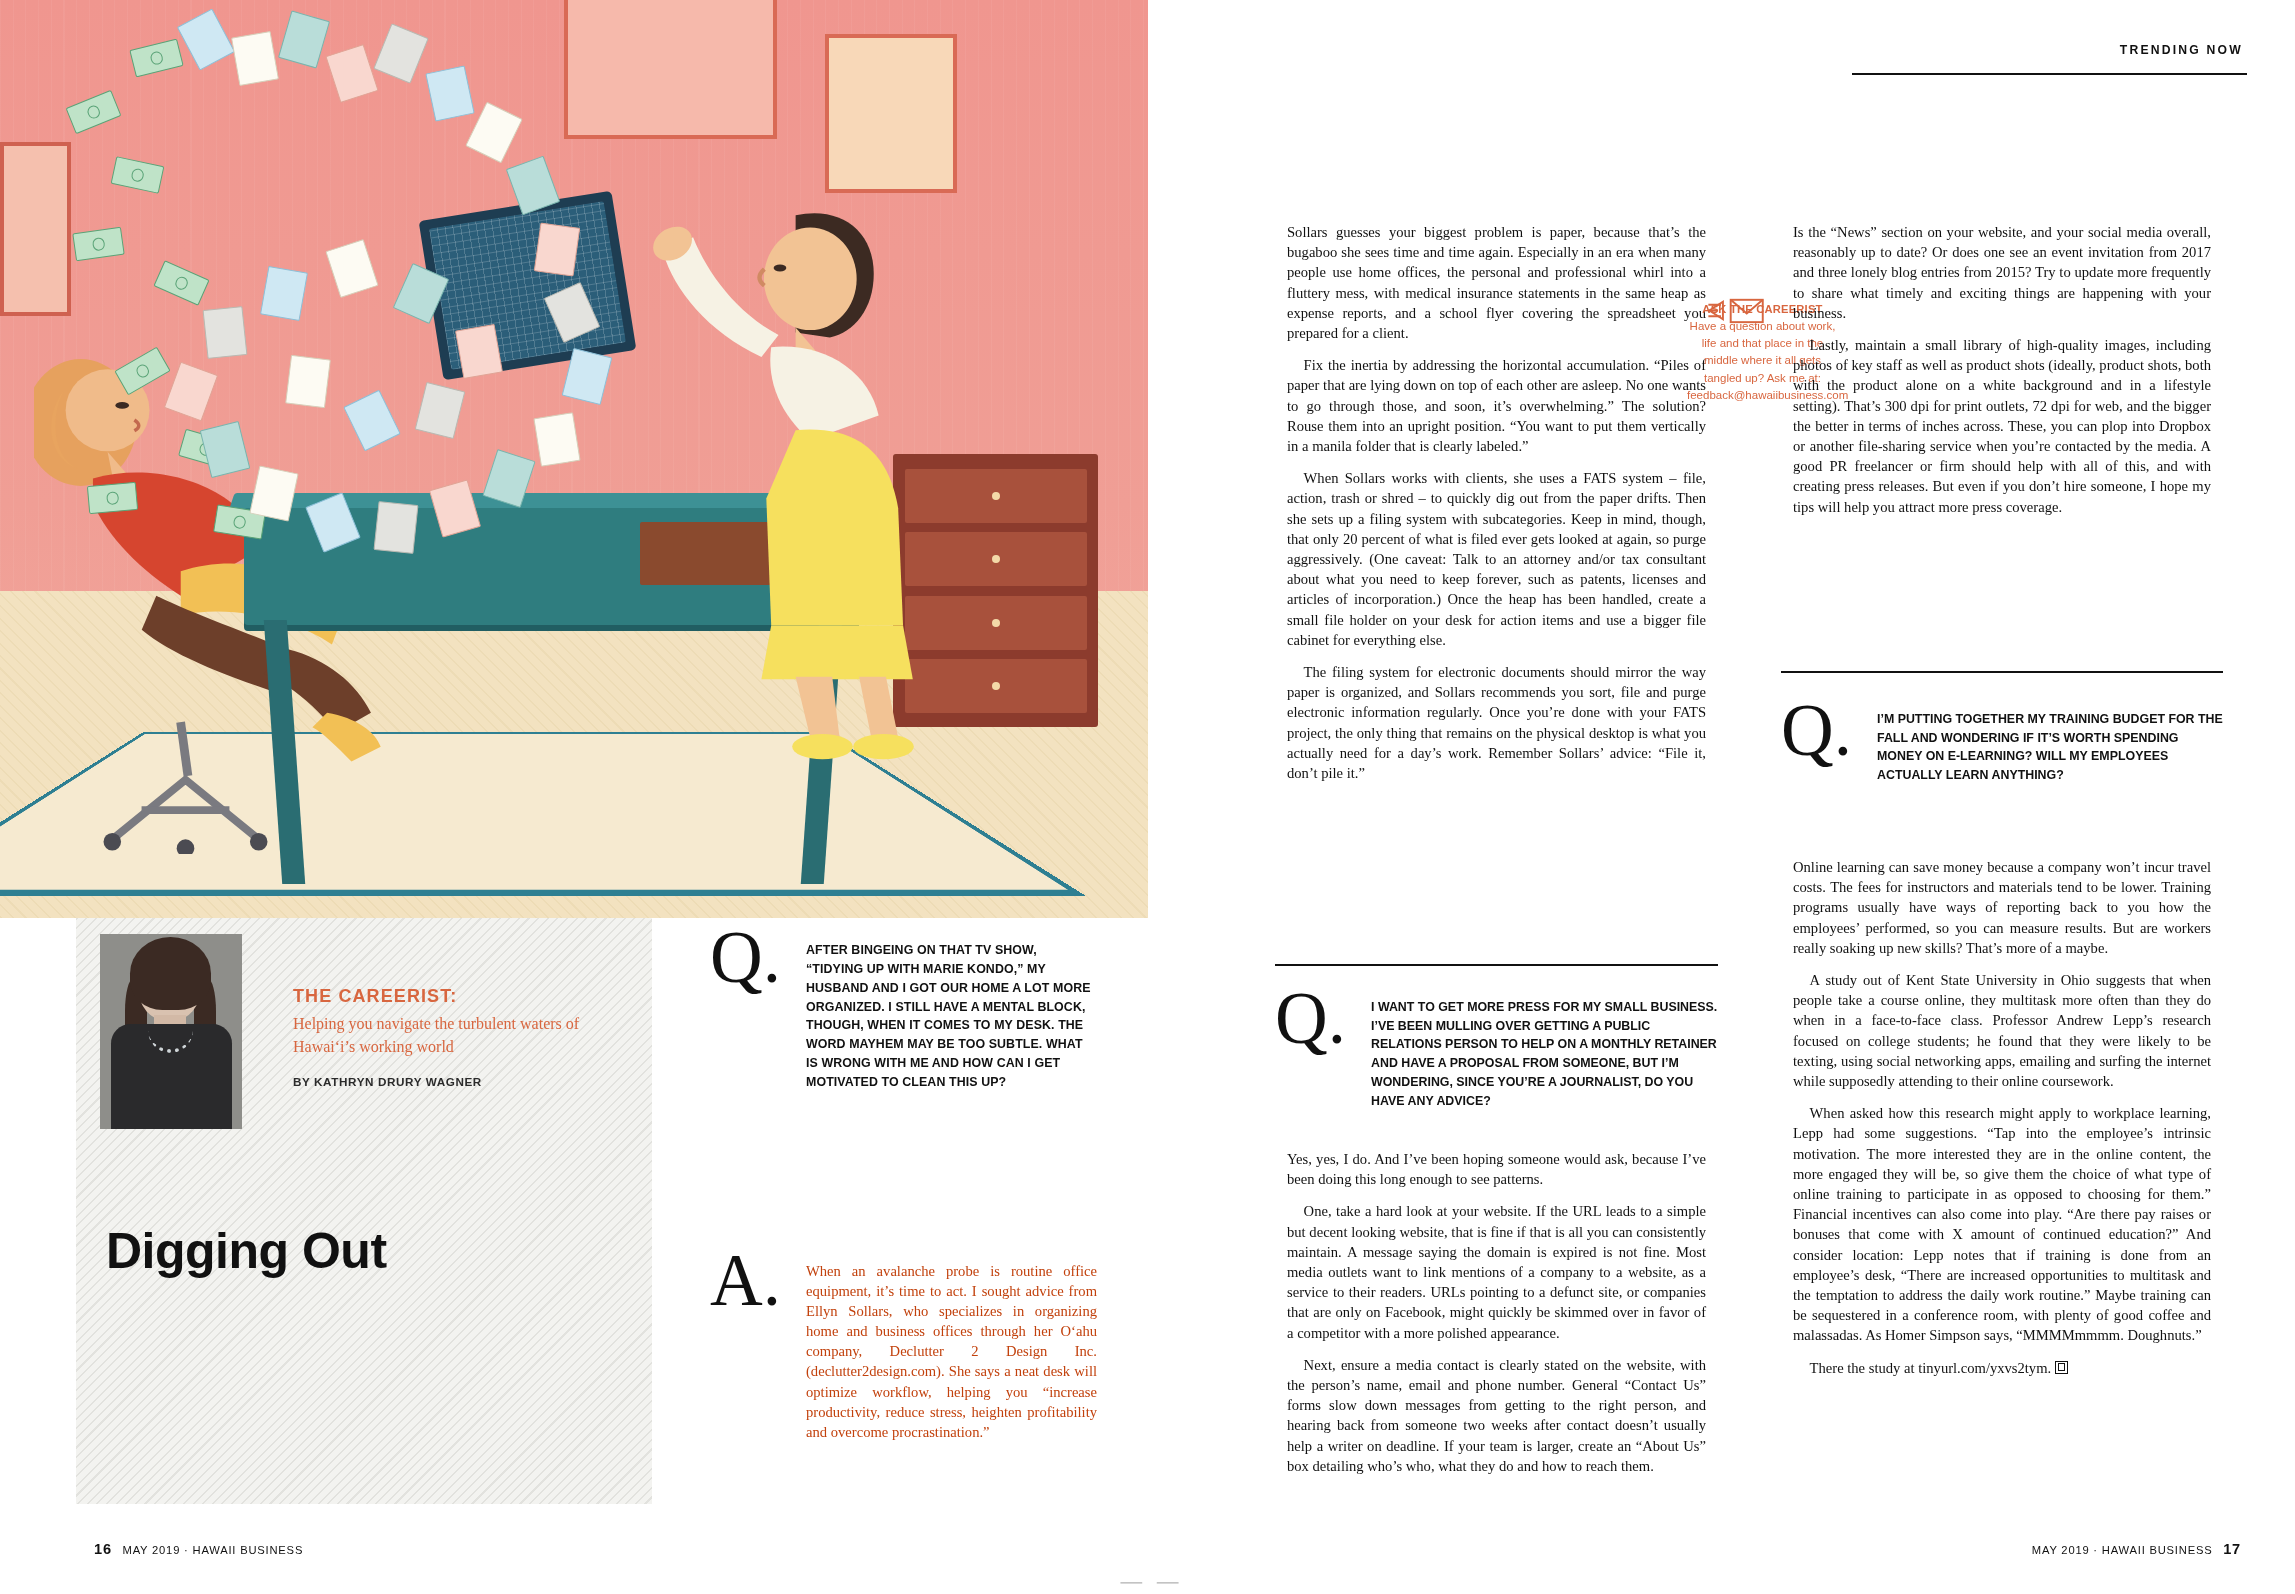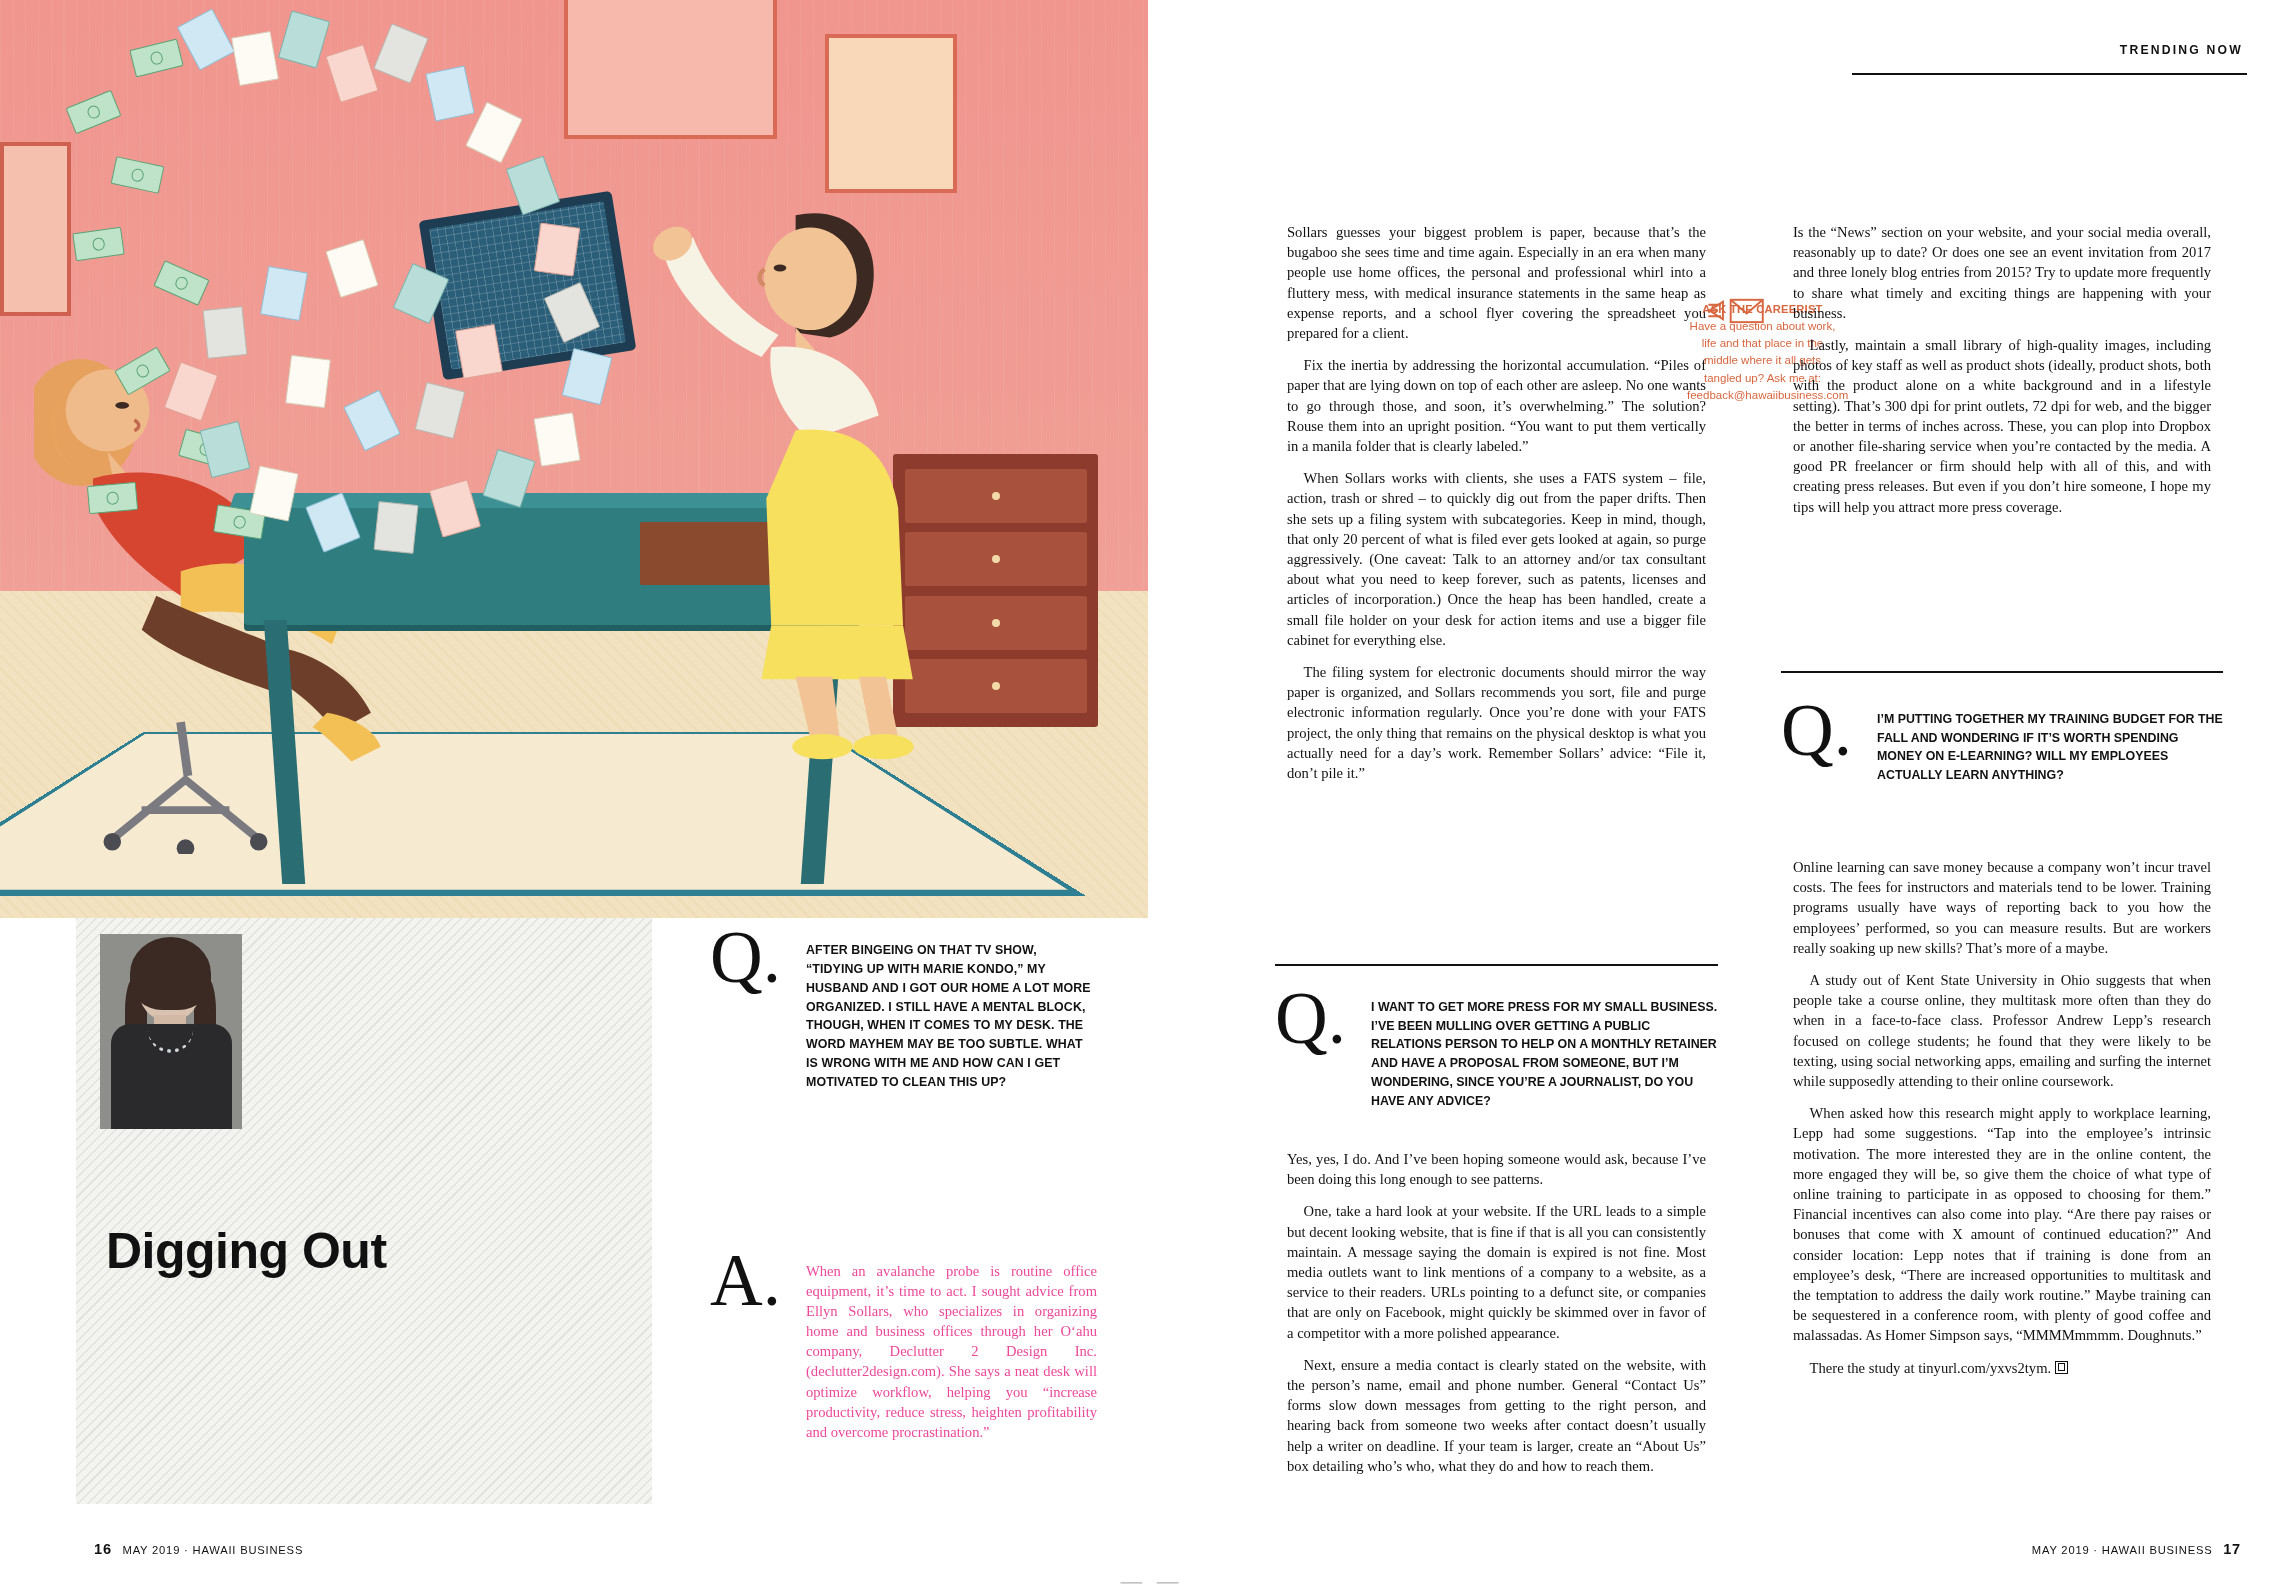--- a/index.html
+++ b/index.html
@@ -80,21 +80,21 @@
      font-size:50px;line-height:1.02;color:#111;letter-spacing:-0.5px;}
   .dek{position:absolute;left:108px;top:386px;width:386px;font-family:"Liberation Sans",sans-serif;font-weight:bold;
      font-size:19.5px;line-height:1.42;color:#111;}
 
   
   .lq{position:absolute;left:710px;top:920px;width:386px;}
   .bigQ{font-family:"Liberation Serif",serif;font-size:73px;line-height:.8;color:#111;}
   .bigQ .dots{font-size:73px;}
   .qtext{font-family:"Liberation Sans",sans-serif;font-weight:bold;font-size:12.4px;line-height:1.52;
          color:#111;letter-spacing:0.1px;}
-  .ans-body{font-family:"Liberation Serif",serif;font-size:14.6px;line-height:1.38;text-align:justify;color:#ec4899;}
+  .ans-body{font-family:"Liberation Serif",serif;font-size:14.6px;line-height:1.38;text-align:justify;color:#c2410c;}
 
   
   .right-page{position:absolute;left:1148px;top:0;width:1148px;height:1595px;background:#fff;}
   .trending{position:absolute;right:53px;top:43px;font-family:"Liberation Sans",sans-serif;font-weight:bold;
      font-size:12.2px;letter-spacing:2.2px;color:#111;}
   .trend-rule{position:absolute;right:49px;top:73px;width:395px;height:2px;background:#111;}
 
   
   .col{position:absolute;font-family:"Liberation Serif",serif;font-size:14.6px;line-height:1.385;color:#111;text-align:justify;}
   .col p{margin:12px;text-indent:16.6px;}
@@ -260,20 +260,25 @@
       <div class="photo">
         <div class="hair2"></div>
           <div class="hair3"></div>
         <div class="head"></div>
           <div class="hair"></div>
         <div class="neck"></div>
           <div class="body"></div>
           <div class="necklace"></div>
       </div>
 
+      <div class="careerist-block">
+        <div class="careerist-title">THE CAREERIST:</div>
+        <div class="careerist-sub">Helping you navigate the turbulent waters of Hawai‘i’s working world</div>
+        <div class="careerist-by">BY KATHRYN DRURY WAGNER</div>
+      </div>
 
       <div class="headline">Digging Out</div>
     </div>
 
     <div class="lq">
       <div style="position:relative;height:122px;">
         <div class="bigQ" style="position:absolute;left:0;top:8.8px;">
           <span>Q</span><span class="dots">.</span>
         </div>
         <div class="qtext" style="position:absolute;left:96px;top:21px;width:288px;">AFTER BINGEING ON THAT TV SHOW, “TIDYING UP WITH MARIE KONDO,” MY HUSBAND AND I GOT OUR HOME A LOT MORE ORGANIZED. I STILL HAVE A MENTAL BLOCK, THOUGH, WHEN IT COMES TO MY DESK. THE WORD MAYHEM MAY BE TOO SUBTLE. WHAT IS WRONG WITH ME AND HOW CAN I GET MOTIVATED TO CLEAN THIS UP?</div>

